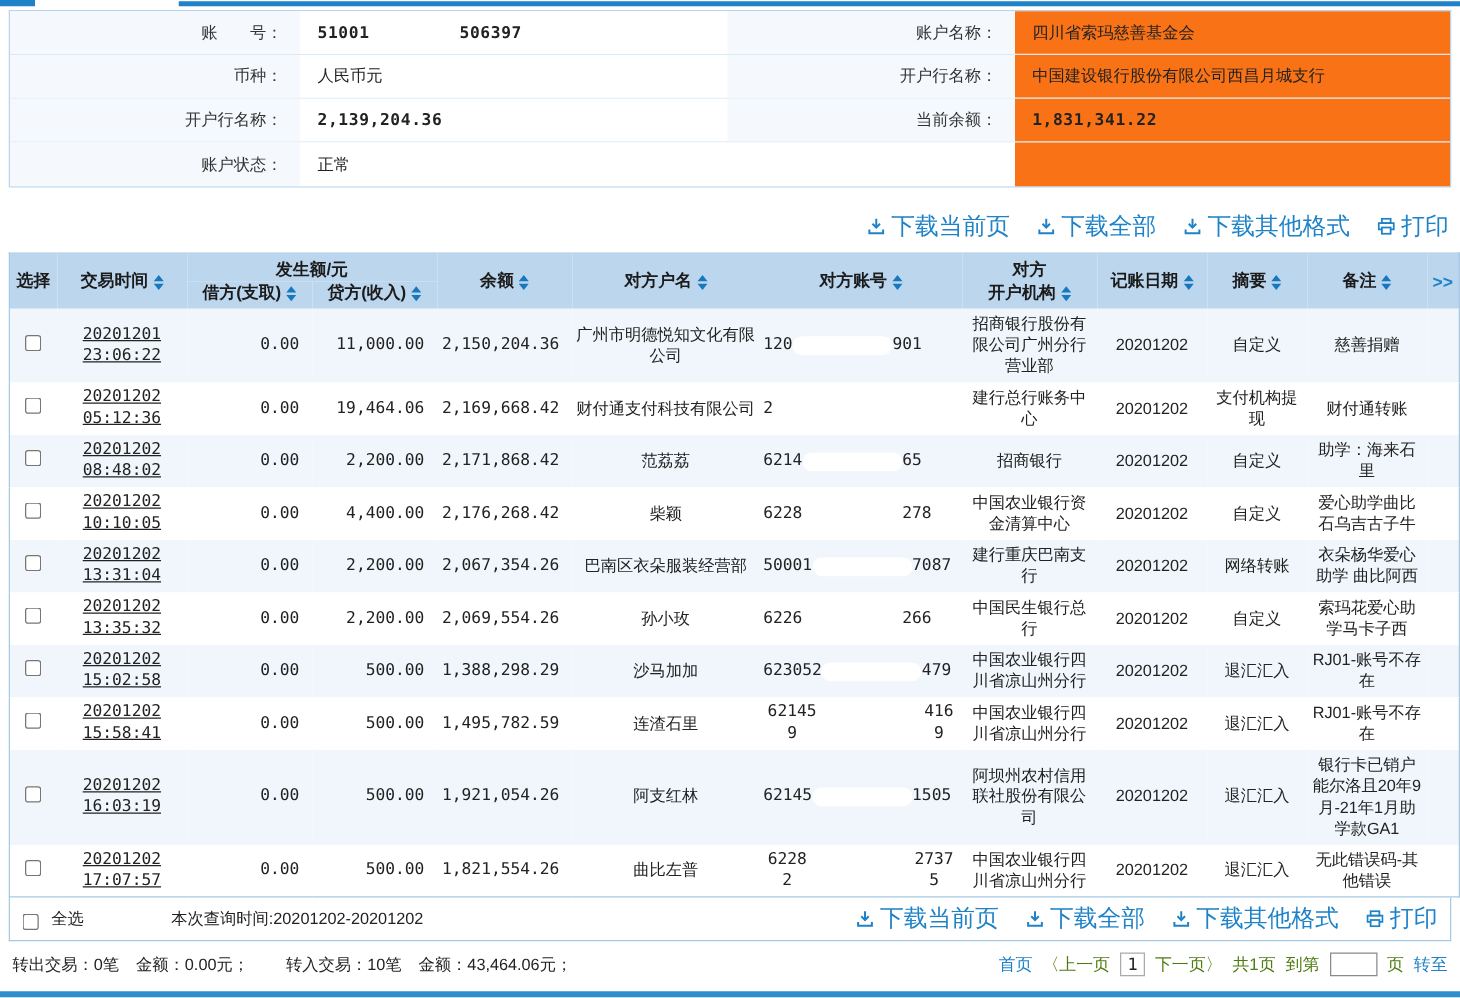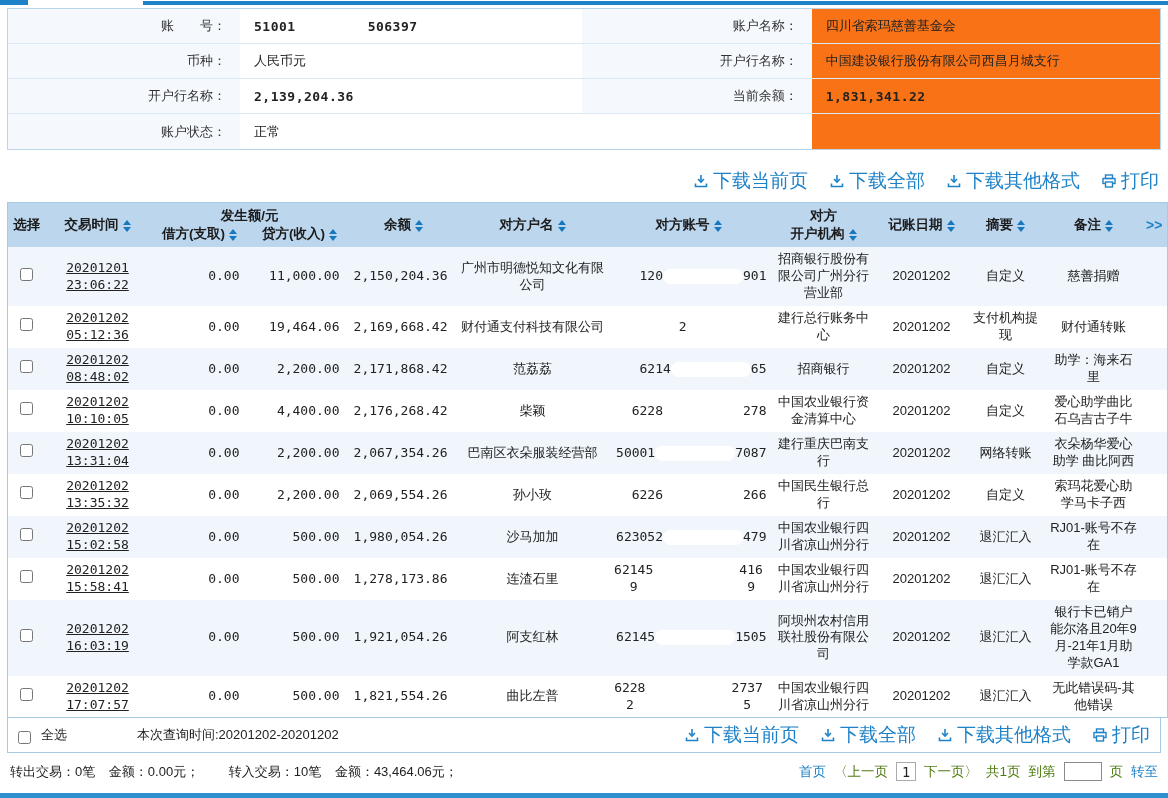--- a/index.html
+++ b/index.html
@@ -44,21 +44,21 @@
   .sort i { width:0; height:0; border-left:4px solid transparent; border-right:4px solid transparent; display:block; }
   .sort .up { border-bottom:5px solid #1878BE; margin-bottom:2px; }
   .sort .dn { border-top:5px solid #1878BE; }
   .hdr-more { color:#1E82C8; font-weight:bold; font-size:14px; cursor:pointer; }
 
   tbody td { padding:4px 3px; height:42px; vertical-align:middle; text-align:center; line-height:1.3; word-break:break-all; }
   tbody tr:nth-child(odd) td { background:#F0F6FB; }
   tbody tr:nth-child(even) td { background:#fff; }
   .c-num { text-align:right !important; padding-right:10px !important; font-family:"DejaVu Sans Mono",monospace; }
   .c-time div { font-family:"DejaVu Sans Mono",monospace;text-decoration:underline; }
-  .c-acct-inner { display:flex; align-items:center; justify-content:flex-end; font-family:"DejaVu Sans Mono",monospace; }
+  .c-acct-inner { display:flex; align-items:center; justify-content:flex-start; font-family:"DejaVu Sans Mono",monospace; }
   .cb { width:13px; height:13px; margin:0; }
 
   
   .table-footer { border:1px solid #A6C9E4; border-top:none; display:flex; align-items:center; padding:4px 10px; min-height:27px; }
   .tf-left { display:flex; align-items:flex-end; gap:10px; }
   .tf-query { margin-left:60px; }
   .tf-right { margin-left:auto; }
   .tf-right .toolbar { margin:0; }
 
   
@@ -389,21 +389,21 @@
     </tr>
 
     <tr>
       <td><input type="checkbox" class="cb" style=""></td>
       <td class="c-time">
             <div>20201202</div>
             <div>15:02:58</div>
           </td>
       <td class="c-num">0.00</td>
       <td class="c-num">500.00</td>
-      <td class="c-num">1,980,054.26</td>
+      <td class="c-num">1,388,298.29</td>
       <td>沙马加加</td>
       <td>
         <div class="c-acct-inner">
               <span>623052</span>
               <span class="redact"></span>
               <span>479</span>
             </div>
       </td>
       <td>中国农业银行四川省凉山州分行</td>
       <td>20201202</td>
@@ -413,21 +413,21 @@
     </tr>
 
     <tr>
       <td><input type="checkbox" class="cb" style=""></td>
       <td class="c-time">
             <div>20201202</div>
             <div>15:58:41</div>
           </td>
       <td class="c-num">0.00</td>
       <td class="c-num">500.00</td>
-      <td class="c-num">1,278,173.86</td>
+      <td class="c-num">1,495,782.59</td>
       <td>连渣石里</td>
       <td>
         <div class="c-acct-inner">
               <span>621459</span>
               <span class="redact"></span>
               <span>4169</span>
             </div>
       </td>
       <td>中国农业银行四川省凉山州分行</td>
       <td>20201202</td>

